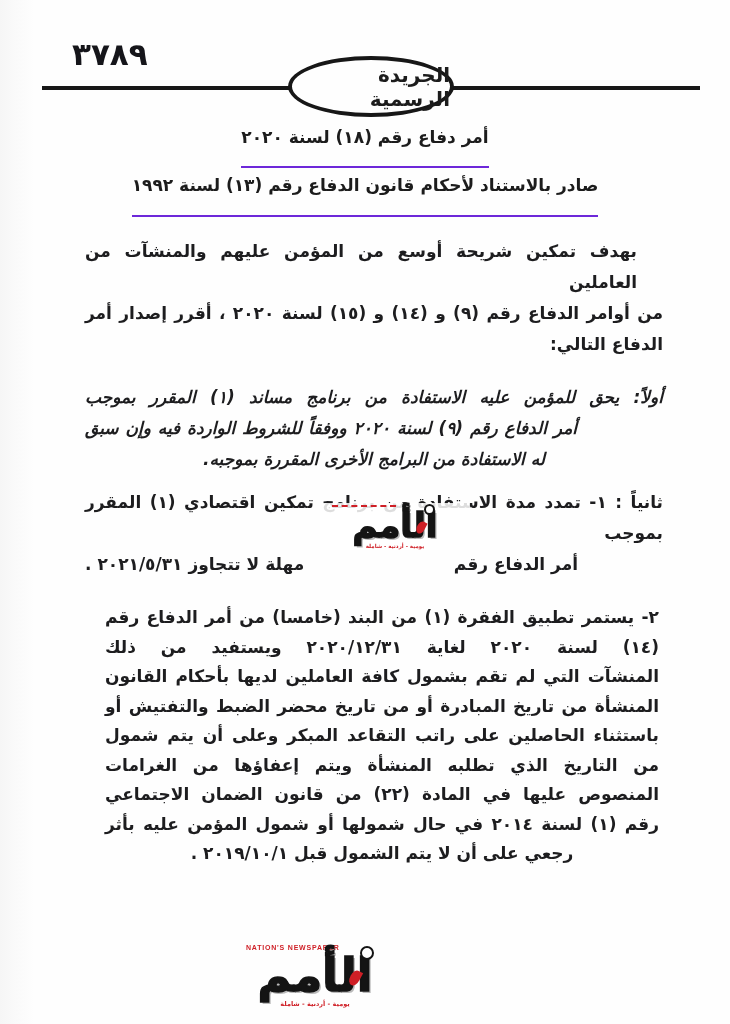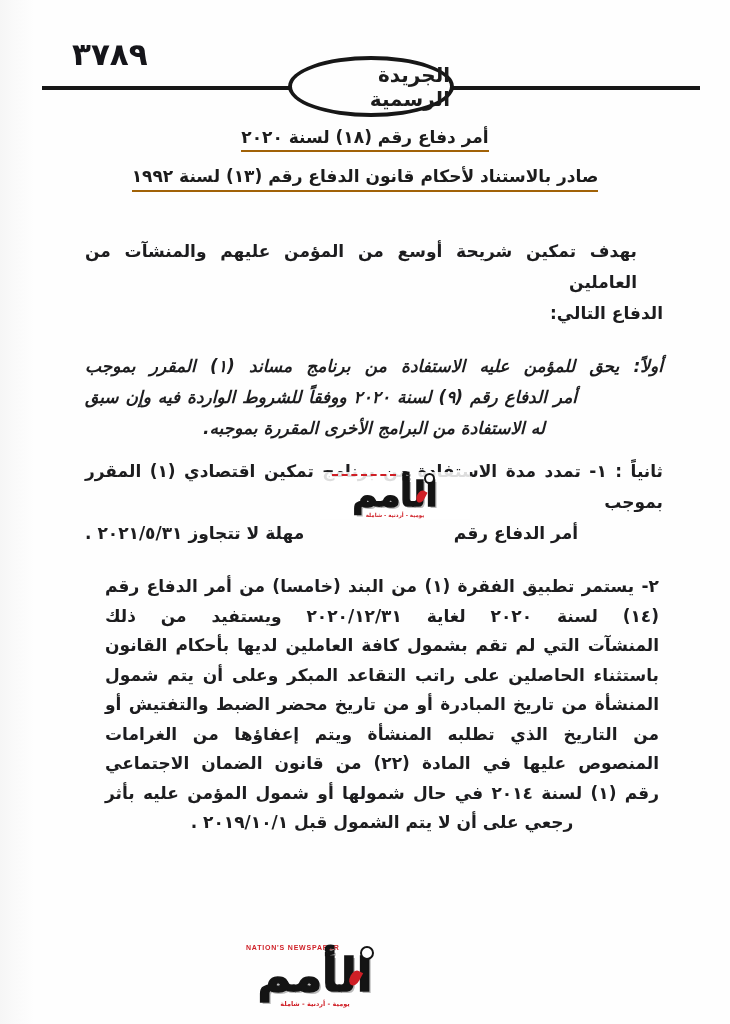--- a/index.html
+++ b/index.html
@@ -31,22 +31,22 @@
     font-size:20px; font-weight:bold; direction:rtl;
   }
   
   .heading {
     position:absolute; top:127px; left:0; width:100%;
     text-align:center; direction:rtl;
   }
   .heading .h-line {
     display:inline-block;
     font-size:17px; font-weight:bold;
-    border-bottom:2px solid #a16207;
-    padding-bottom:3px; margin-bottom:14px;
+    border-bottom:2px solid #6d28d9;
+    padding-bottom:19px; margin-bottom:7px;
     line-height:1.2;
   }
   
   .content {
     position:absolute; top:236px; left:85px; width:578px;
     direction:rtl; font-size:17px; font-weight:bold;
     color:#1d1d1f;
   }
   .ln { line-height:31px; text-align:justify; text-align-last:justify; }
   .ln.indent { padding-right:26px; }
@@ -126,20 +126,21 @@
 
   <div class="heading">
     <span class="h-line">أمر دفاع رقم (١٨) لسنة ٢٠٢٠</span><br>
     <span class="h-line">صادر بالاستناد لأحكام قانون الدفاع رقم (١٣) لسنة ١٩٩٢</span>
   </div>
 
   <div class="content">
 
     <div class="para">
       <div class="ln indent">بهدف تمكين شريحة أوسع من المؤمن عليهم والمنشآت من العاملين</div>
+      <div class="ln">من أوامر الدفاع رقم (٩) و (١٤) و (١٥) لسنة ٢٠٢٠ ، أقرر إصدار أمر</div>
       <div class="ln start">الدفاع التالي:</div>
     </div>
 
     <div class="sec-first">
       <div class="ln">أولاً:  يحق للمؤمن عليه  الاستفادة من برنامج مساند (١) المقرر بموجب</div>
       <div class="ln hang">أمر الدفاع رقم (٩) لسنة ٢٠٢٠ ووفقاً للشروط الواردة فيه وإن سبق</div>
       <div class="ln center">له الاستفادة من البرامج الأخرى المقررة بموجبه.</div>
     </div>
 
     <div class="sec-second">
@@ -158,22 +159,22 @@
           <span class="brand-flame"></span>
         </div>
         <div class="wm-tag">يومية - أردنية - شاملة</div>
       </div>
     </div>
 
     <div class="sec-item2">
       <div class="ln">٢- يستمر تطبيق الفقرة (١) من البند (خامسا) من أمر الدفاع رقم</div>
       <div class="ln">(١٤) لسنة ٢٠٢٠ لغاية ٢٠٢٠/١٢/٣١ ويستفيد من ذلك</div>
       <div class="ln">المنشآت التي لم تقم بشمول كافة العاملين لديها بأحكام القانون</div>
+      <div class="ln">المنشأة من تاريخ المبادرة أو من تاريخ محضر الضبط والتفتيش أو</div>
       <div class="ln">باستثناء الحاصلين على راتب التقاعد المبكر وعلى أن يتم شمول</div>
-      <div class="ln">المنشأة من تاريخ المبادرة أو من تاريخ محضر الضبط والتفتيش أو</div>
       <div class="ln">من التاريخ الذي تطلبه المنشأة ويتم إعفاؤها من الغرامات</div>
       <div class="ln">المنصوص عليها في المادة (٢٢) من قانون الضمان الاجتماعي</div>
       <div class="ln">رقم (١) لسنة ٢٠١٤ في حال شمولها أو شمول المؤمن عليه بأثر</div>
       <div class="ln center">رجعي على أن لا يتم الشمول قبل ٢٠١٩/١٠/١ .</div>
     </div>
 
   </div>
 
   <div class="footer-brand">
     <div class="brand-en">NATION'S NEWSPAPER</div>

